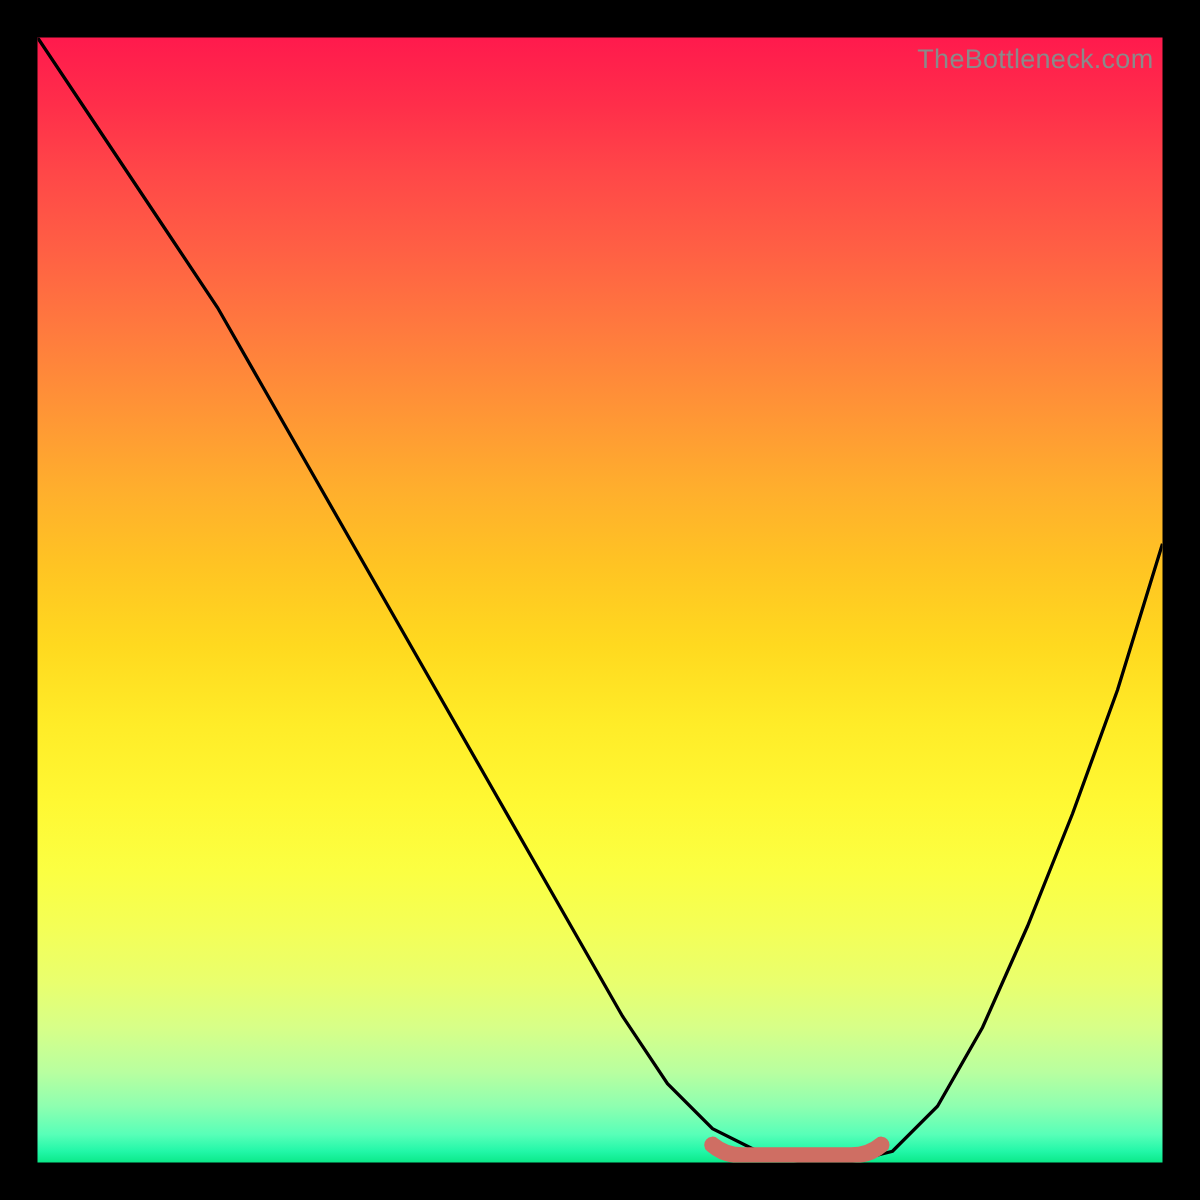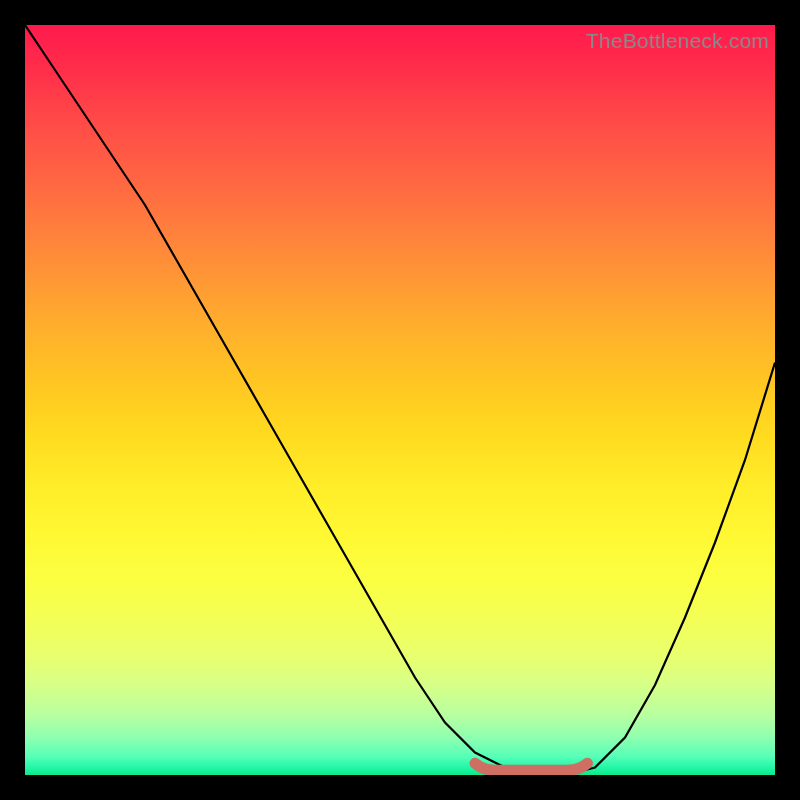--- a/index.html
+++ b/index.html
@@ -19,21 +19,21 @@
           #fff833 68%,
           #fbff42 74%,
           #f4ff56 79%,
           #e9ff6e 84%,
           #d7ff88 88%,
           #b8ffa0 92%,
           #8effb0 95%,
           #58ffb8 97.5%,
           #22f7a8 99%,
           #0be989 100%);}
-  .watermark{position:absolute;right:6px;top:4px;color:#8a8a8a;font-size:21px;font-weight:500;letter-spacing:.2px}
+  .watermark{position:absolute;right:6px;top:4px;color:#8a8a8a;font-size:18px;font-weight:500;letter-spacing:.2px}
   svg{position:absolute;left:0;top:0}
   .curve{fill:none;stroke:#000;stroke-width:2.2}
   .bump{fill:none;stroke:#cf6e63;stroke-width:11;stroke-linecap:round}
 </style>
 </head>
 <body>
 
 <div class="frame">
   <div class="plot">
     <div class="watermark">TheBottleneck.com</div>

